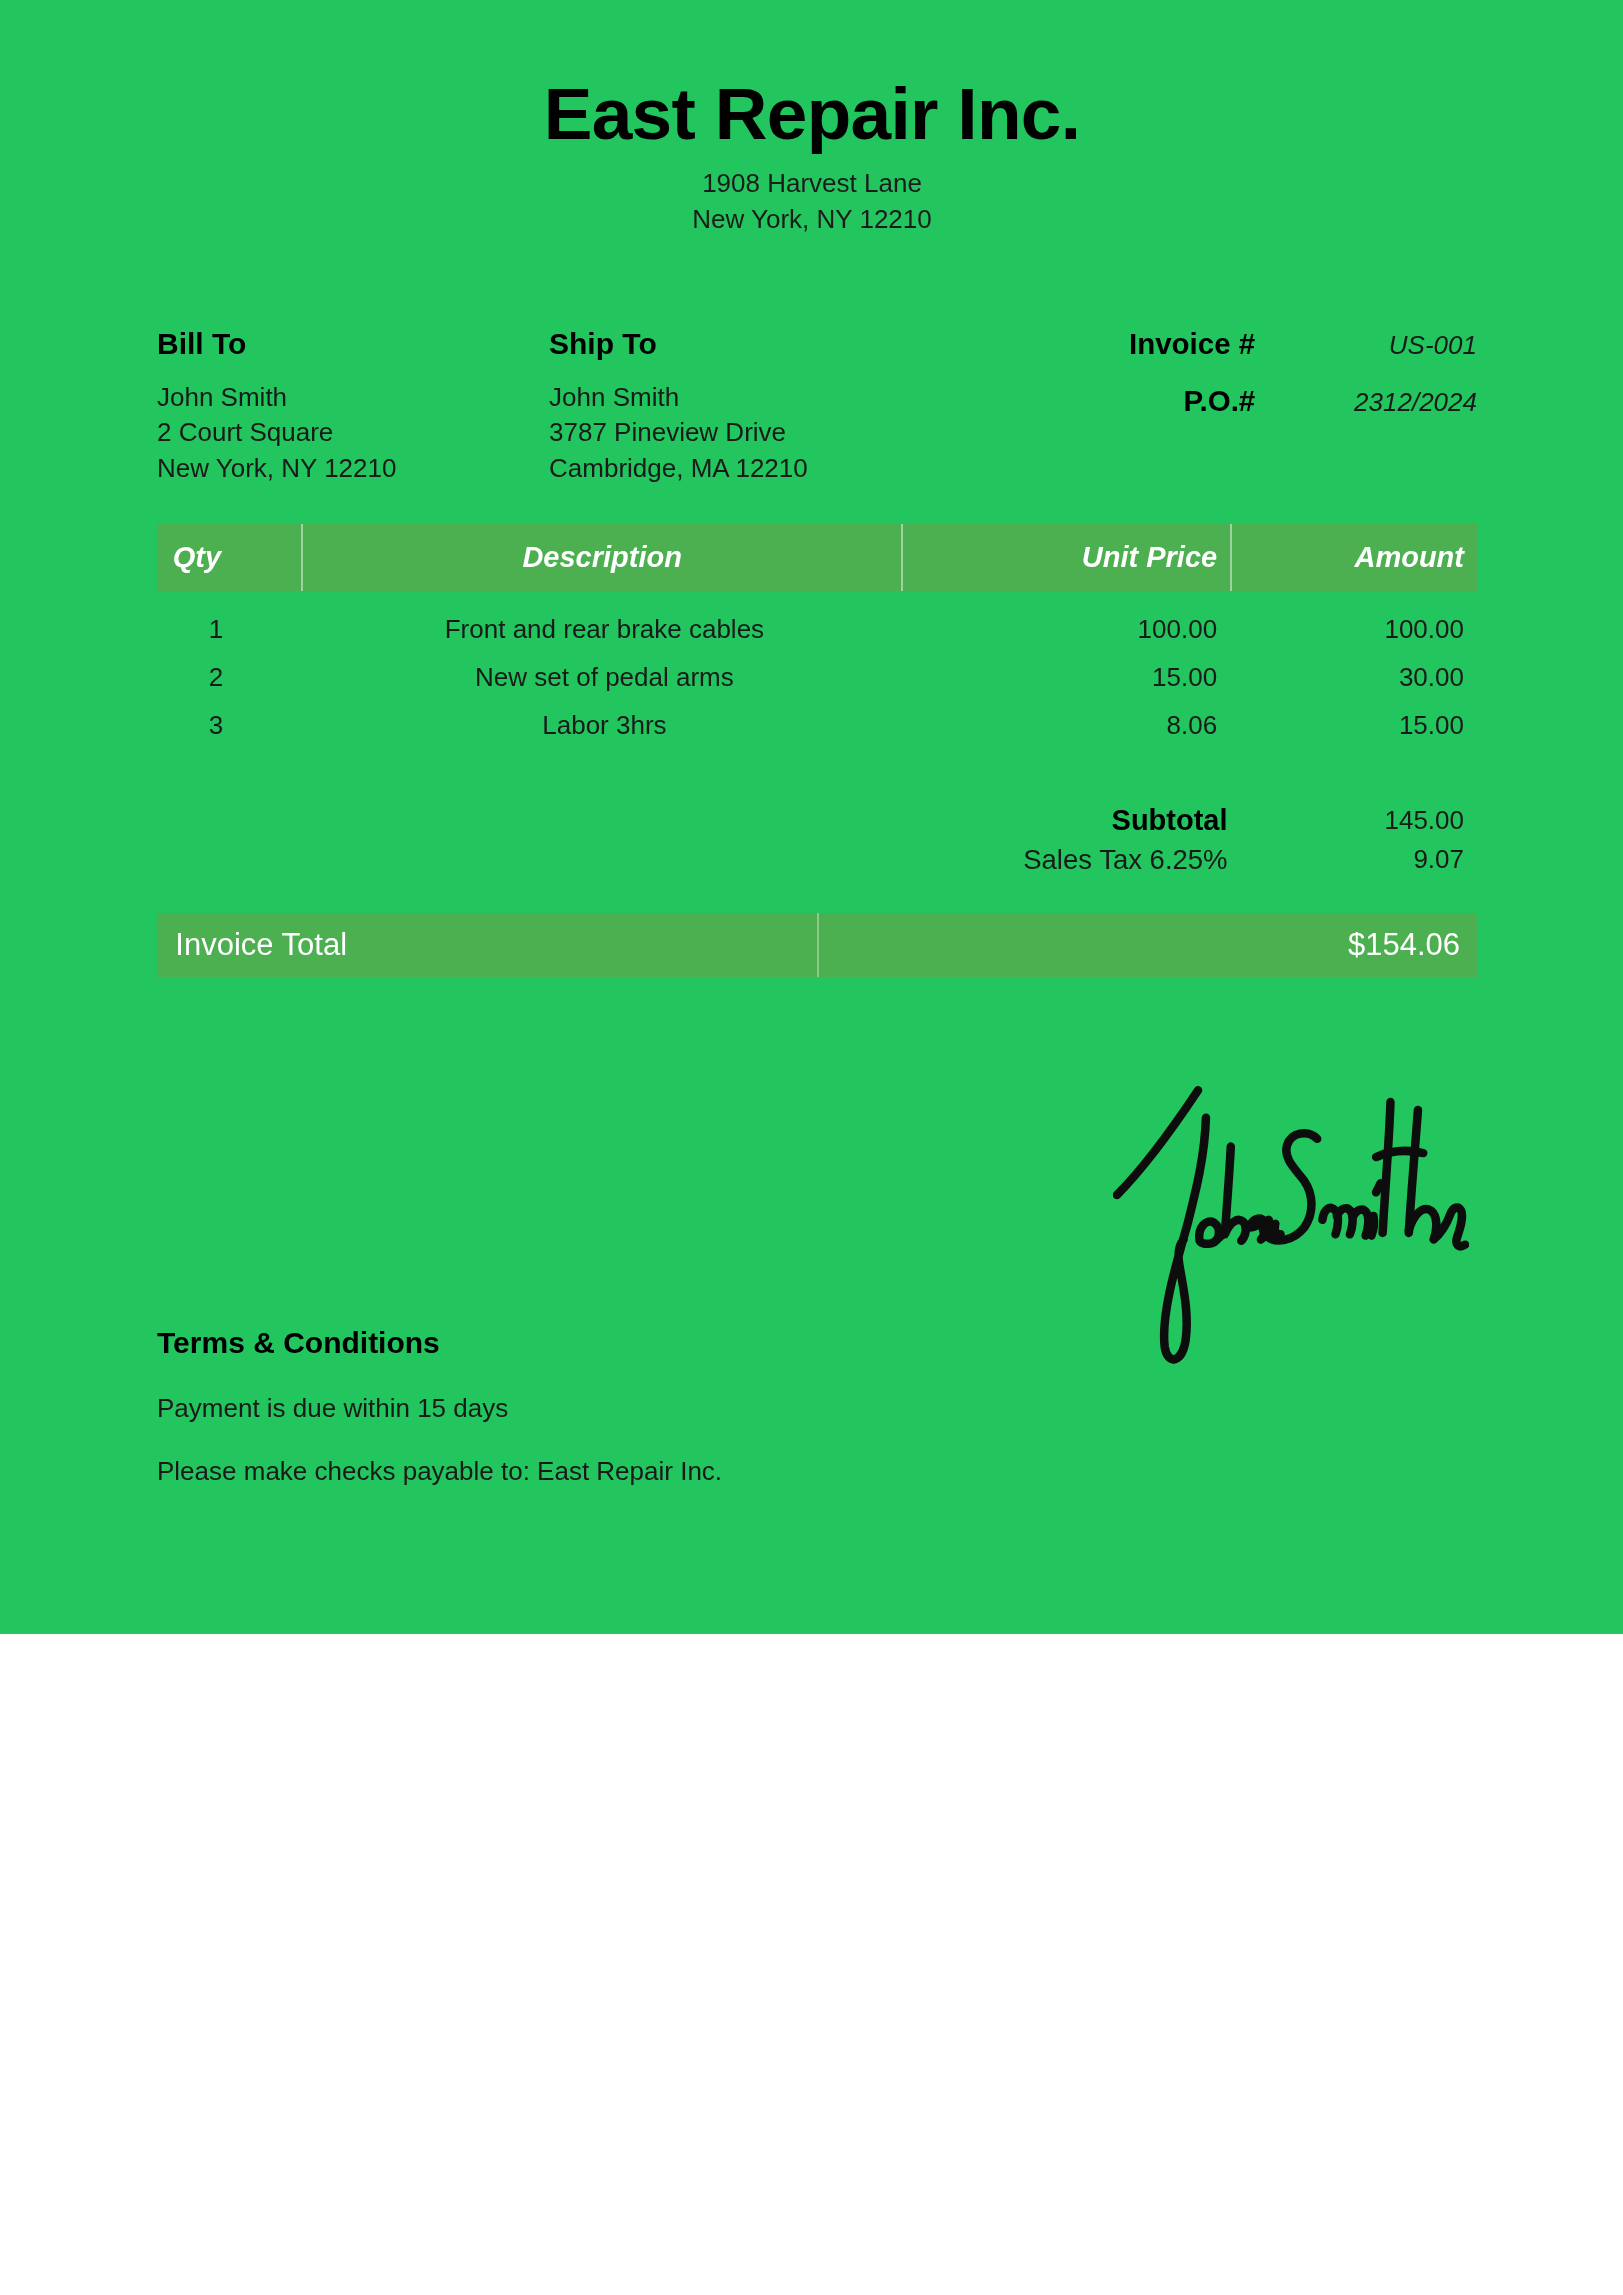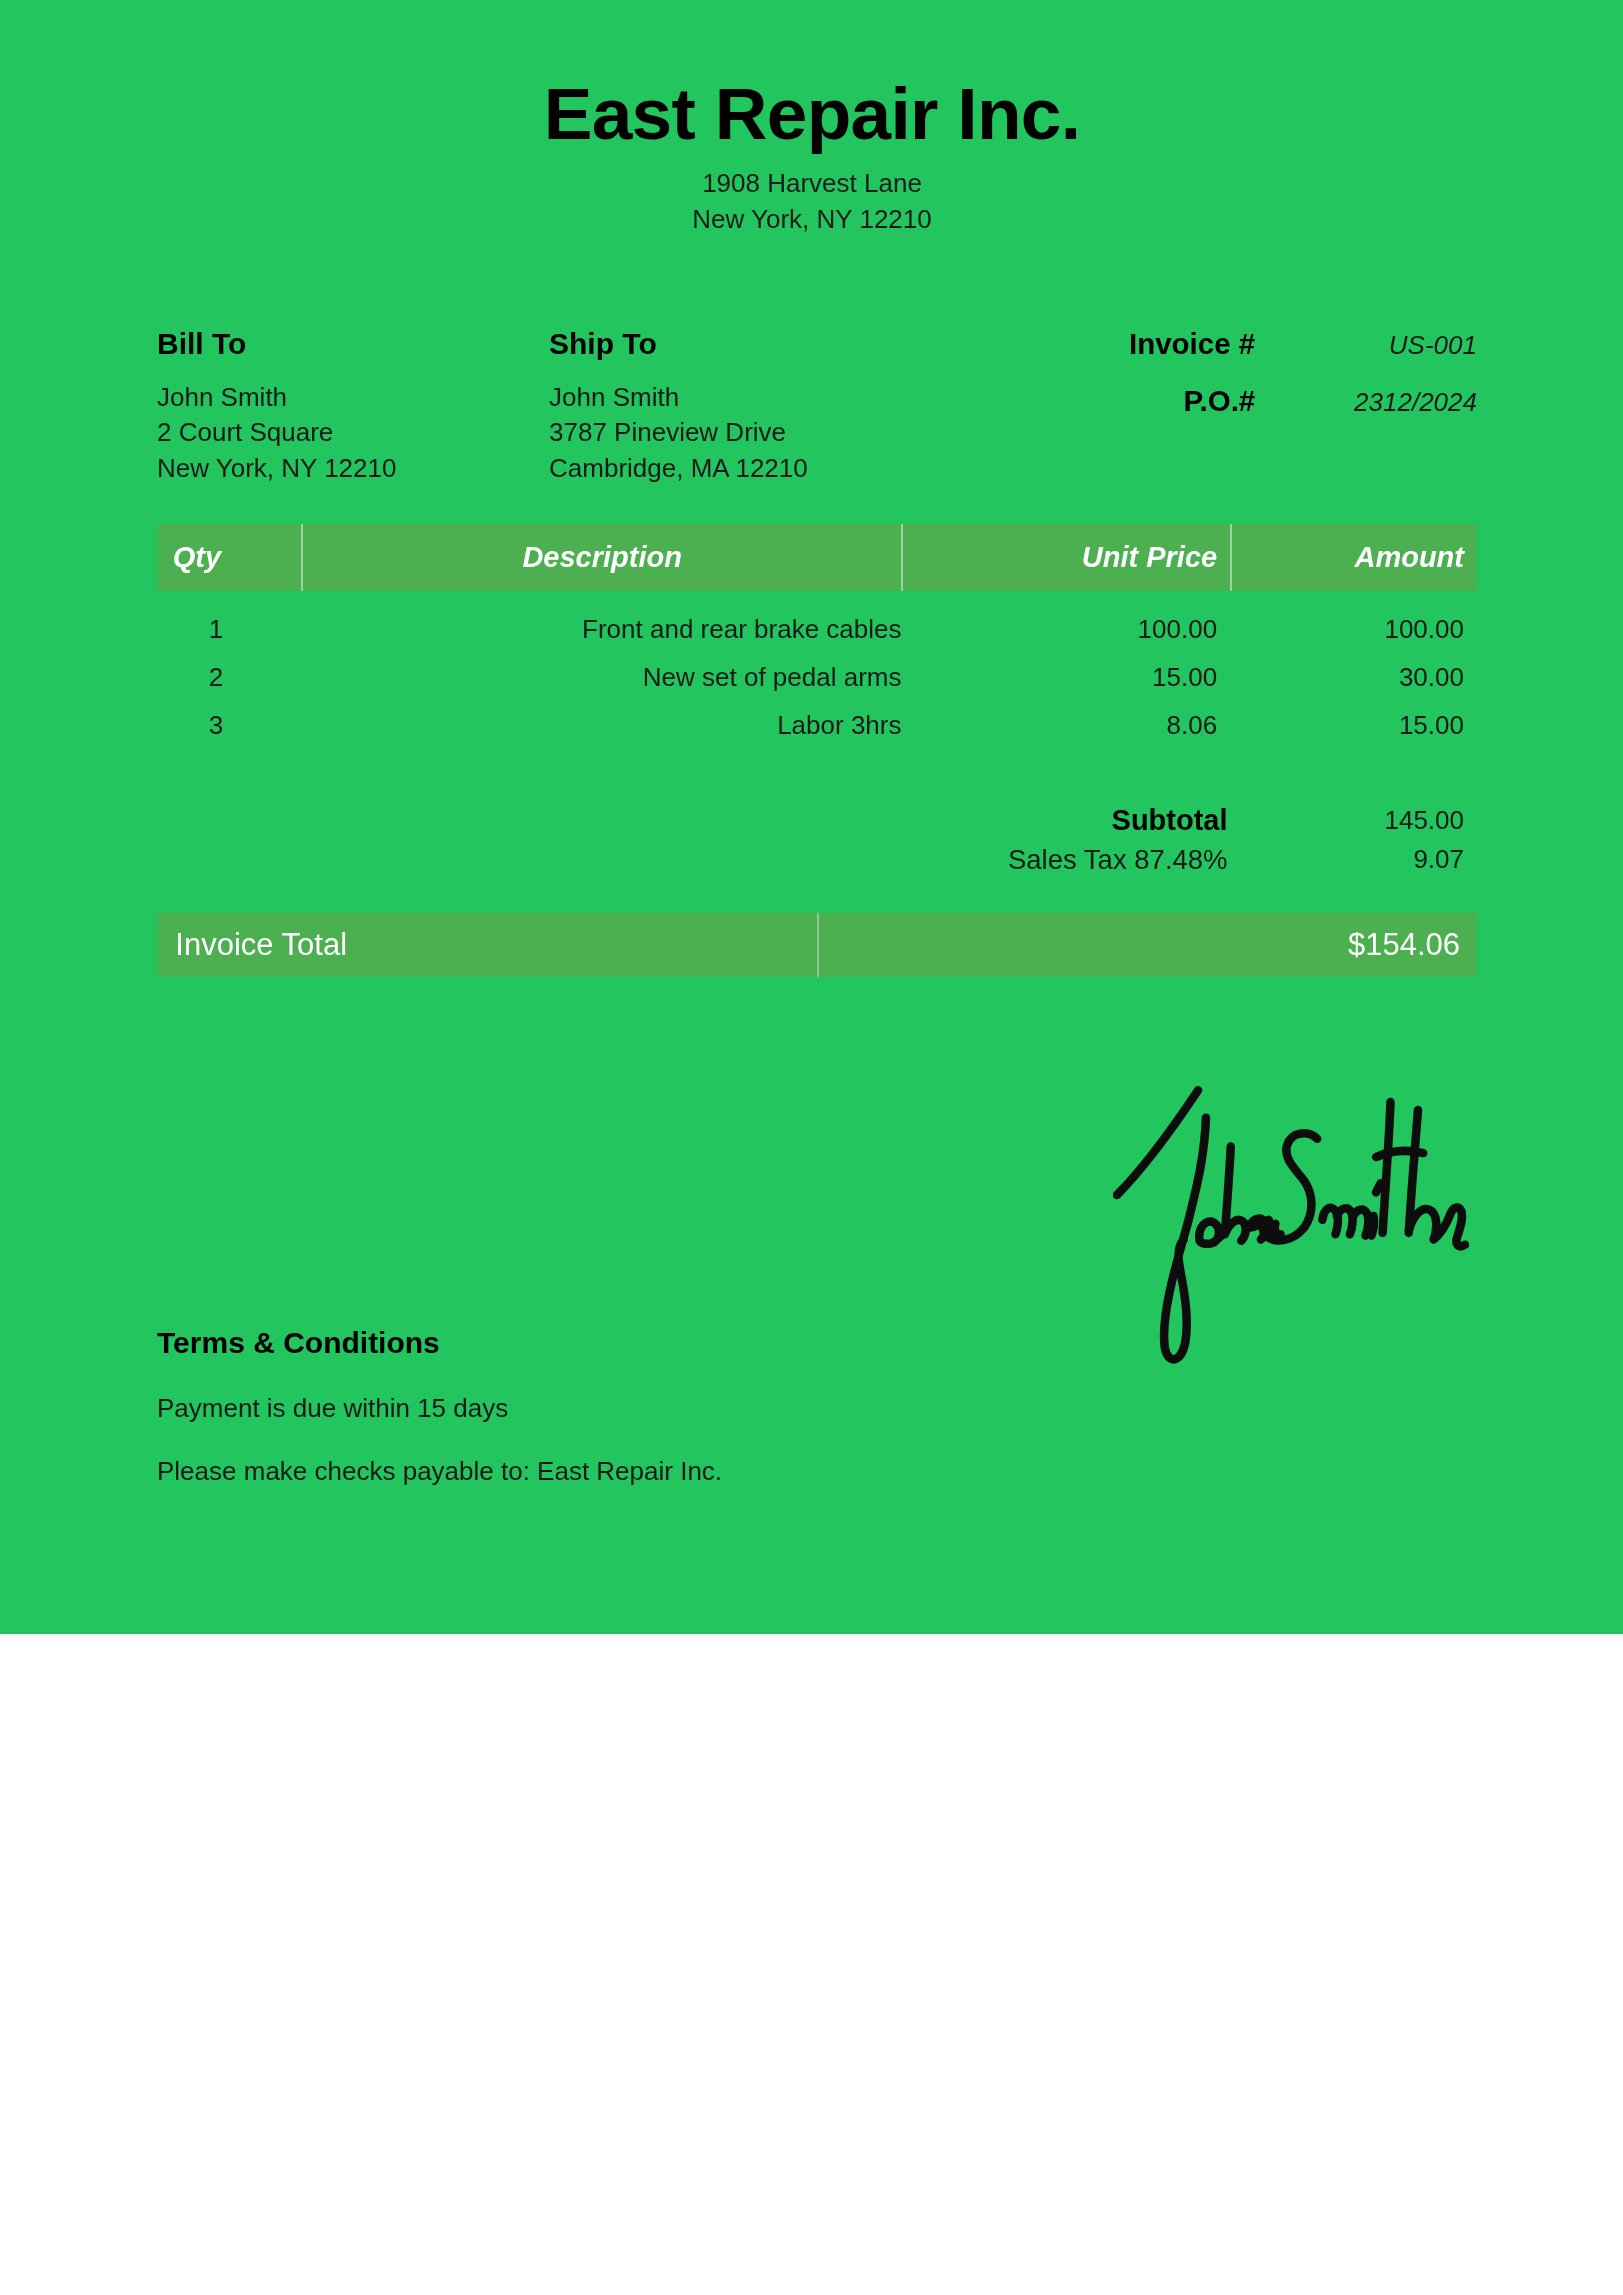--- a/index.html
+++ b/index.html
@@ -56,21 +56,21 @@
   .c-desc{width:45.5%;}
   .c-price{width:24.9%;}
   .c-amt{width:18.7%;}
   .thead .c-qty{padding-left:15.7px;}
   .thead .c-desc{justify-content:center;}
   .thead .c-price,.thead .c-amt{justify-content:flex-end;padding-right:13px;}
   .tbody{padding-top:14.4px;}
   .trow{display:flex;height:48px;align-items:center;font-size:26px;}
   .trow > div{box-sizing:border-box;}
   .trow .c-qty{text-align:center;padding-right:26px;}
-  .trow .c-desc{text-align:right;padding-left:6.5px;}
+  .trow .c-desc{text-align:center;padding-left:6.5px;}
   .trow .c-price,.trow .c-amt{text-align:right;padding-right:13px;}
   
   .totals{margin:52px 147px 0 157px;}
   .totals .t-row{display:flex;height:39px;align-items:center;}
   .t-label{flex:0 0 81.3%;text-align:right;padding-right:2.6px;box-sizing:border-box;font-size:27.5px;}
   .t-label.bold{font-weight:700;font-size:29px;color:#000;}
   .t-value{flex:1;text-align:right;padding-right:13px;box-sizing:border-box;font-size:26px;}
   
   .total-bar{
     position:relative;
@@ -173,21 +173,21 @@
       </div>
     </div>
   </div>
 
   <div class="totals">
     <div class="t-row">
       <div class="t-label bold">Subtotal</div>
       <div class="t-value">145.00</div>
     </div>
     <div class="t-row">
-      <div class="t-label">Sales Tax 87.48%</div>
+      <div class="t-label">Sales Tax 6.25%</div>
       <div class="t-value">9.07</div>
     </div>
   </div>
 
   <div class="total-bar">
     <div class="bar-label">Invoice Total</div>
     <div class="bar-divider"></div>
     <div class="bar-value">$154.06</div>
   </div>
 

